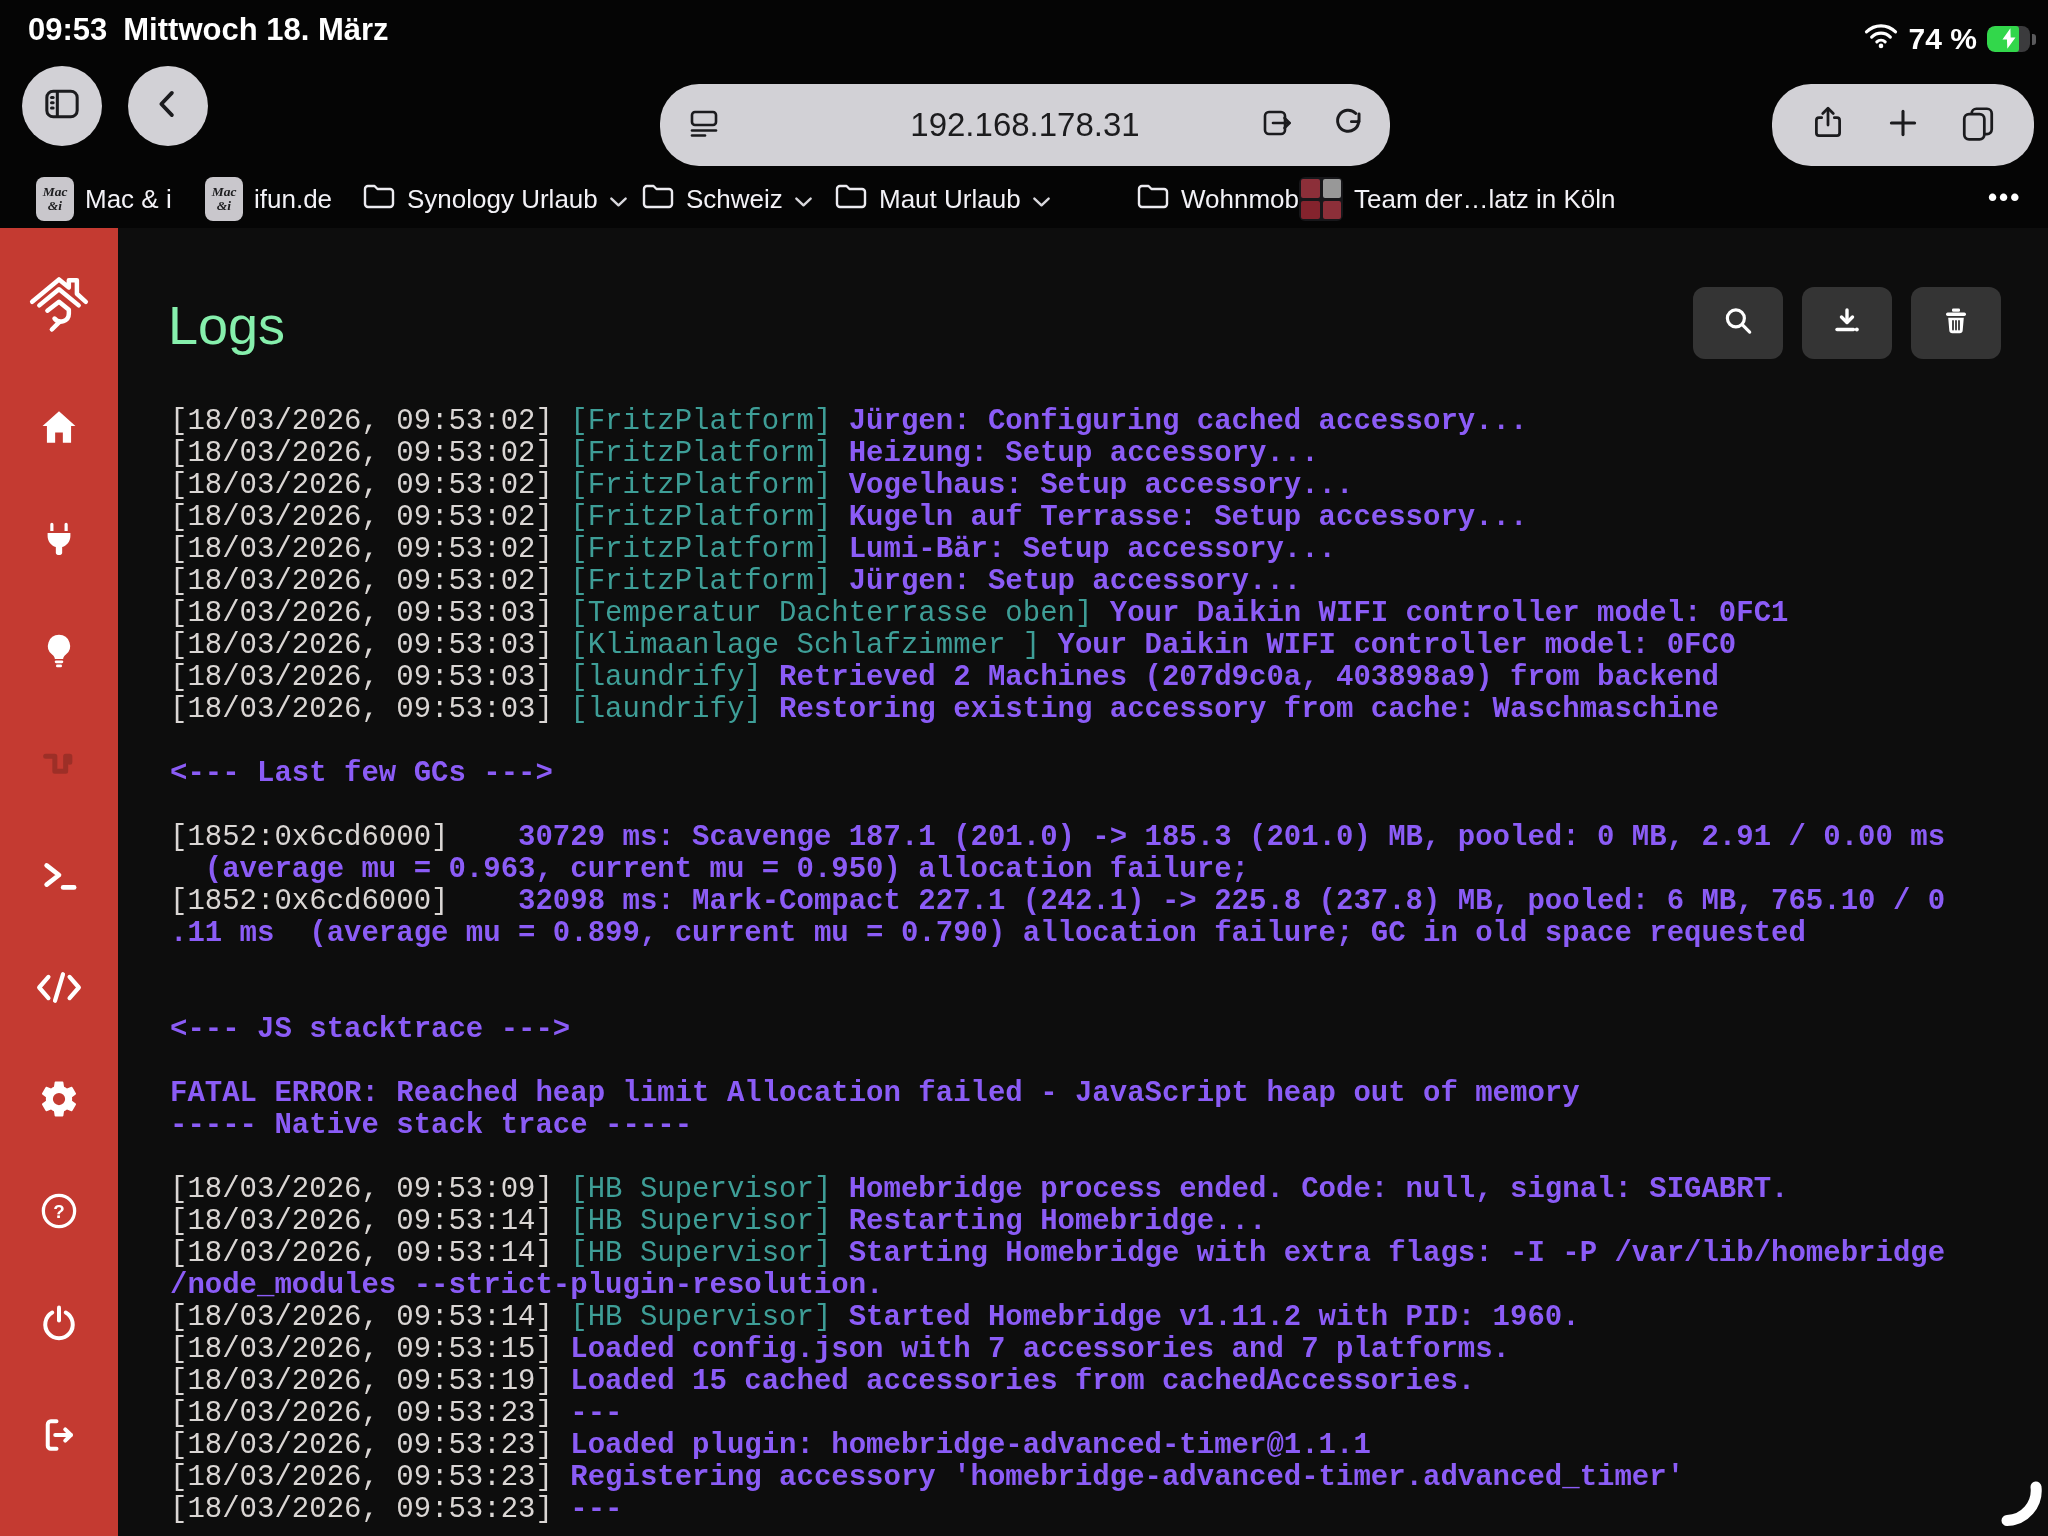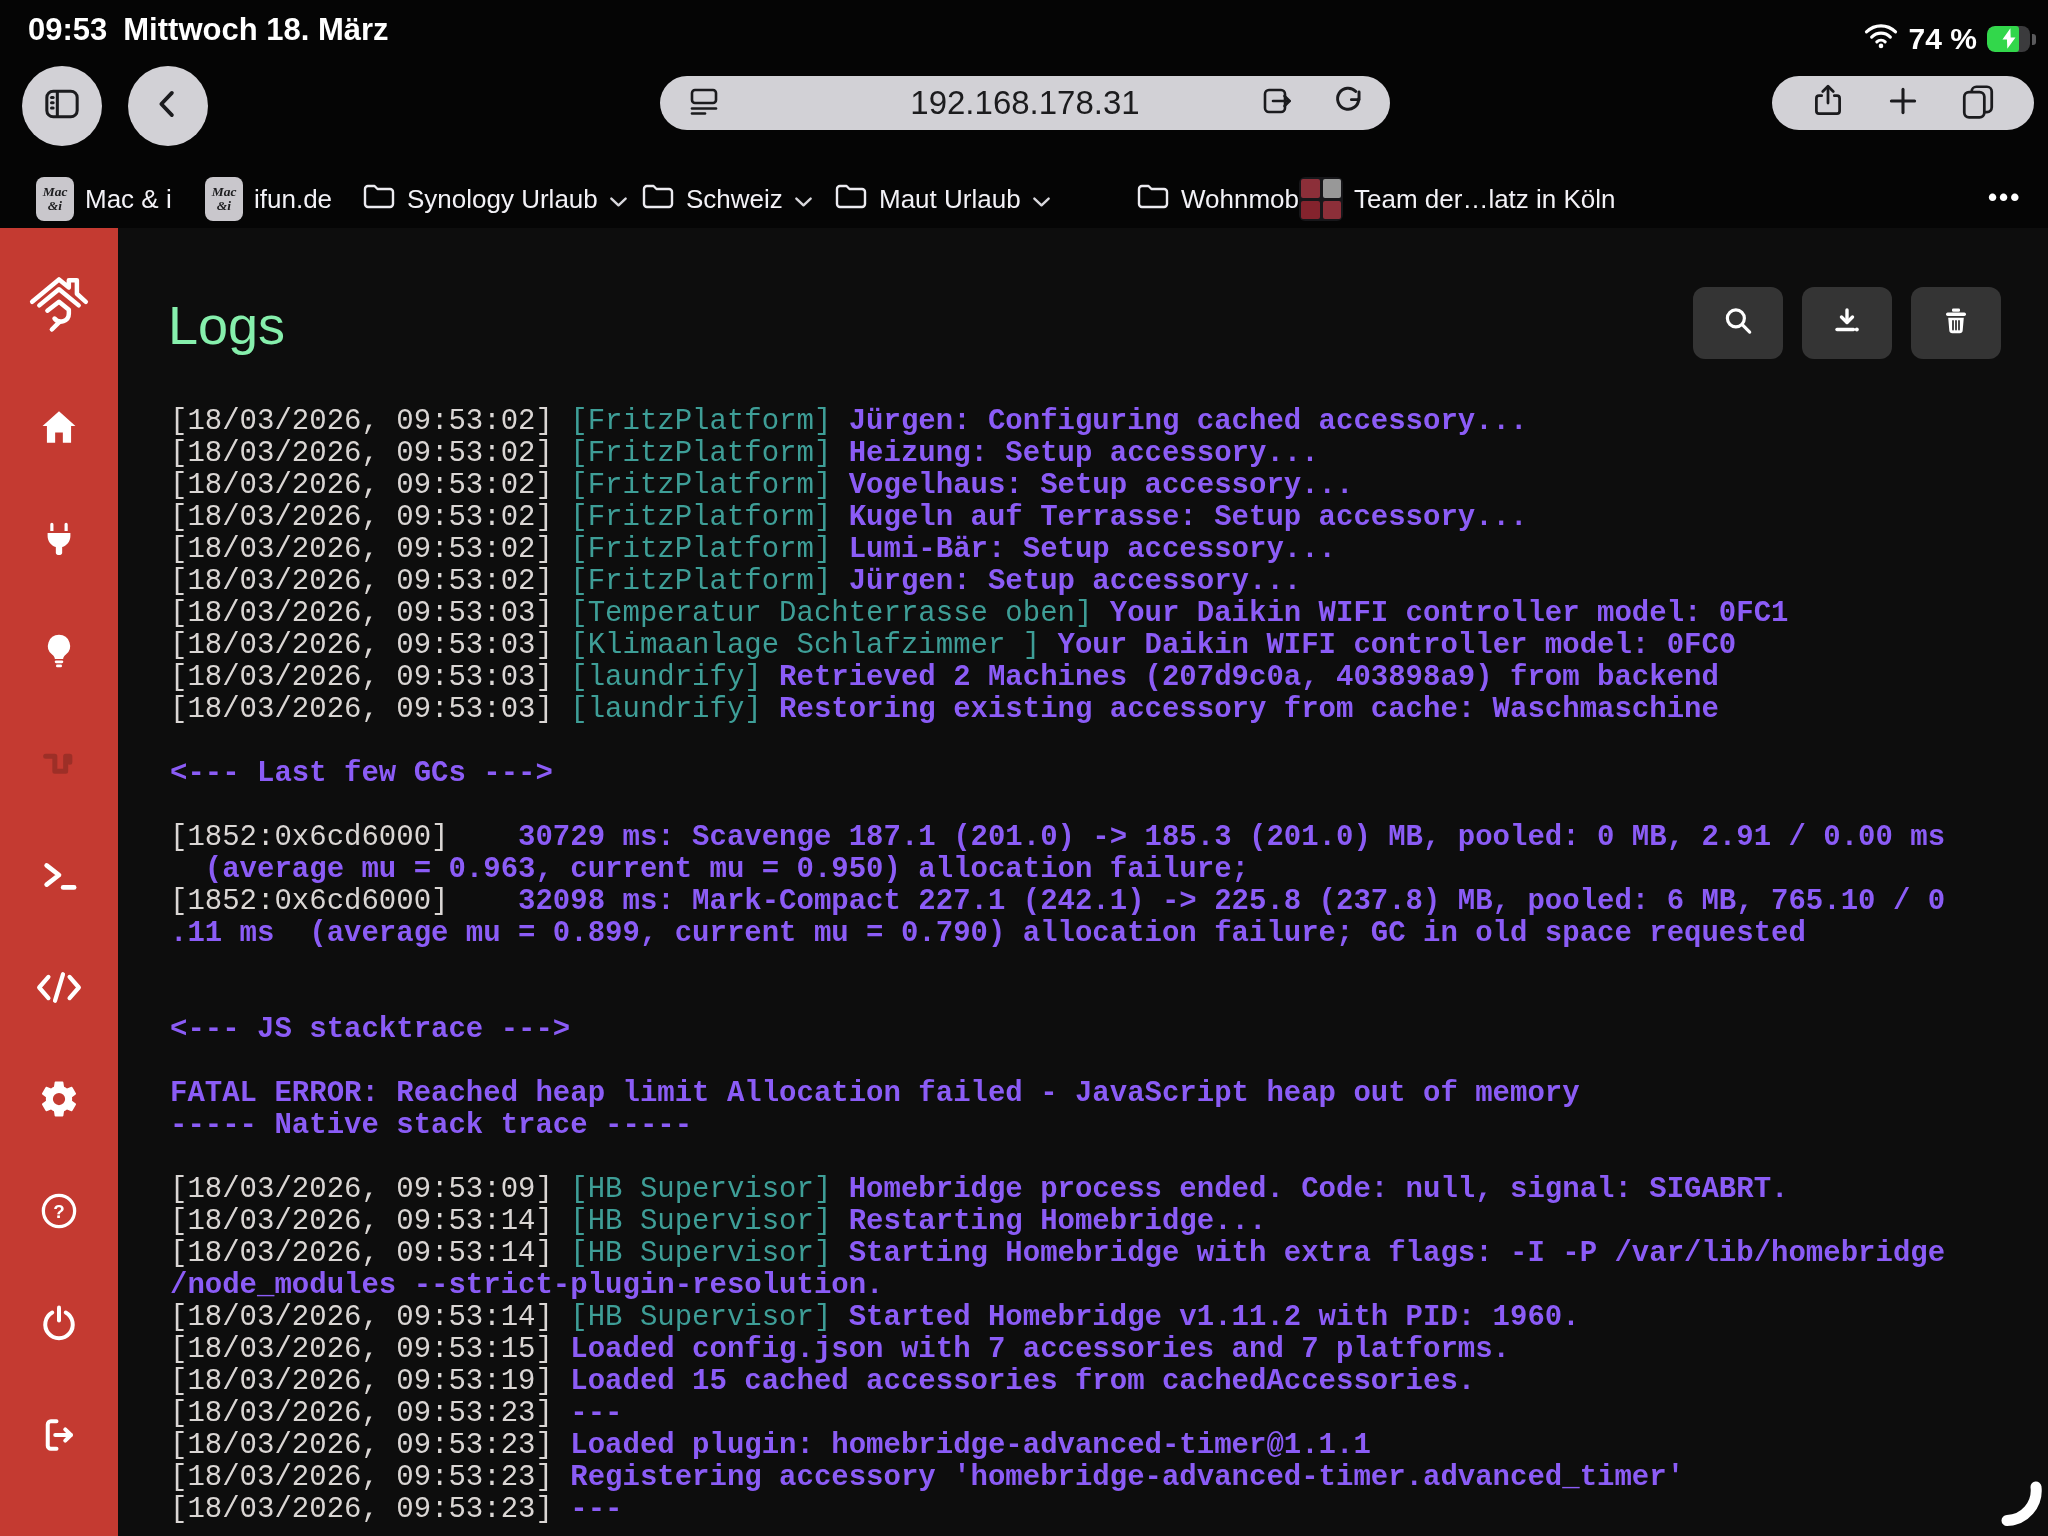--- a/index.html
+++ b/index.html
@@ -11,21 +11,21 @@
   .status-right{position:absolute;top:22px;right:12px;display:flex;align-items:center;gap:10px;
                 color:#fff;font-size:30px;font-weight:600;}
   .battery{display:flex;align-items:center;}
   .bat-body{position:relative;width:43px;height:26px;border-radius:8px;background:#3b3b3d;overflow:hidden;}
   .bat-fill{position:absolute;left:0;top:0;bottom:0;width:74%;background:#32d74b;border-radius:8px 3px 3px 8px;}
   .bat-bolt{position:absolute;left:50%;top:50%;transform:translate(-50%,-50%);}
   .bat-tip{width:4px;height:11px;background:#5a5a5c;border-radius:0 3px 3px 0;margin-left:2px;}
   
   .circle-btn{position:absolute;top:66px;width:80px;height:80px;border-radius:50%;background:#d2d1d6;
               display:flex;align-items:center;justify-content:center;}
-  .pill{position:absolute;top:76px;height:54px;border-radius:39px;background:#d2d1d6;}
+  .pill{position:absolute;top:84px;height:82px;border-radius:39px;background:#d2d1d6;}
   .url-pill{left:660px;width:730px;display:flex;align-items:center;justify-content:center;}
   .url-text{font-size:33px;color:#1c1c1e;}
   .pill-icon-left{position:absolute;left:26px;top:50%;transform:translateY(-50%);}
   .pill-icon-r1{position:absolute;right:94px;top:50%;transform:translateY(-50%);}
   .pill-icon-r2{position:absolute;right:22px;top:50%;transform:translateY(-50%);}
   .share-pill{left:1772px;width:262px;display:flex;align-items:center;justify-content:space-evenly;}
   
   .bookmarks{position:absolute;top:170px;left:0;right:0;height:58px;}
   .bm{position:absolute;top:0;height:58px;display:flex;align-items:center;gap:11px;
       color:#f3f2f7;font-size:26px;white-space:nowrap;}

